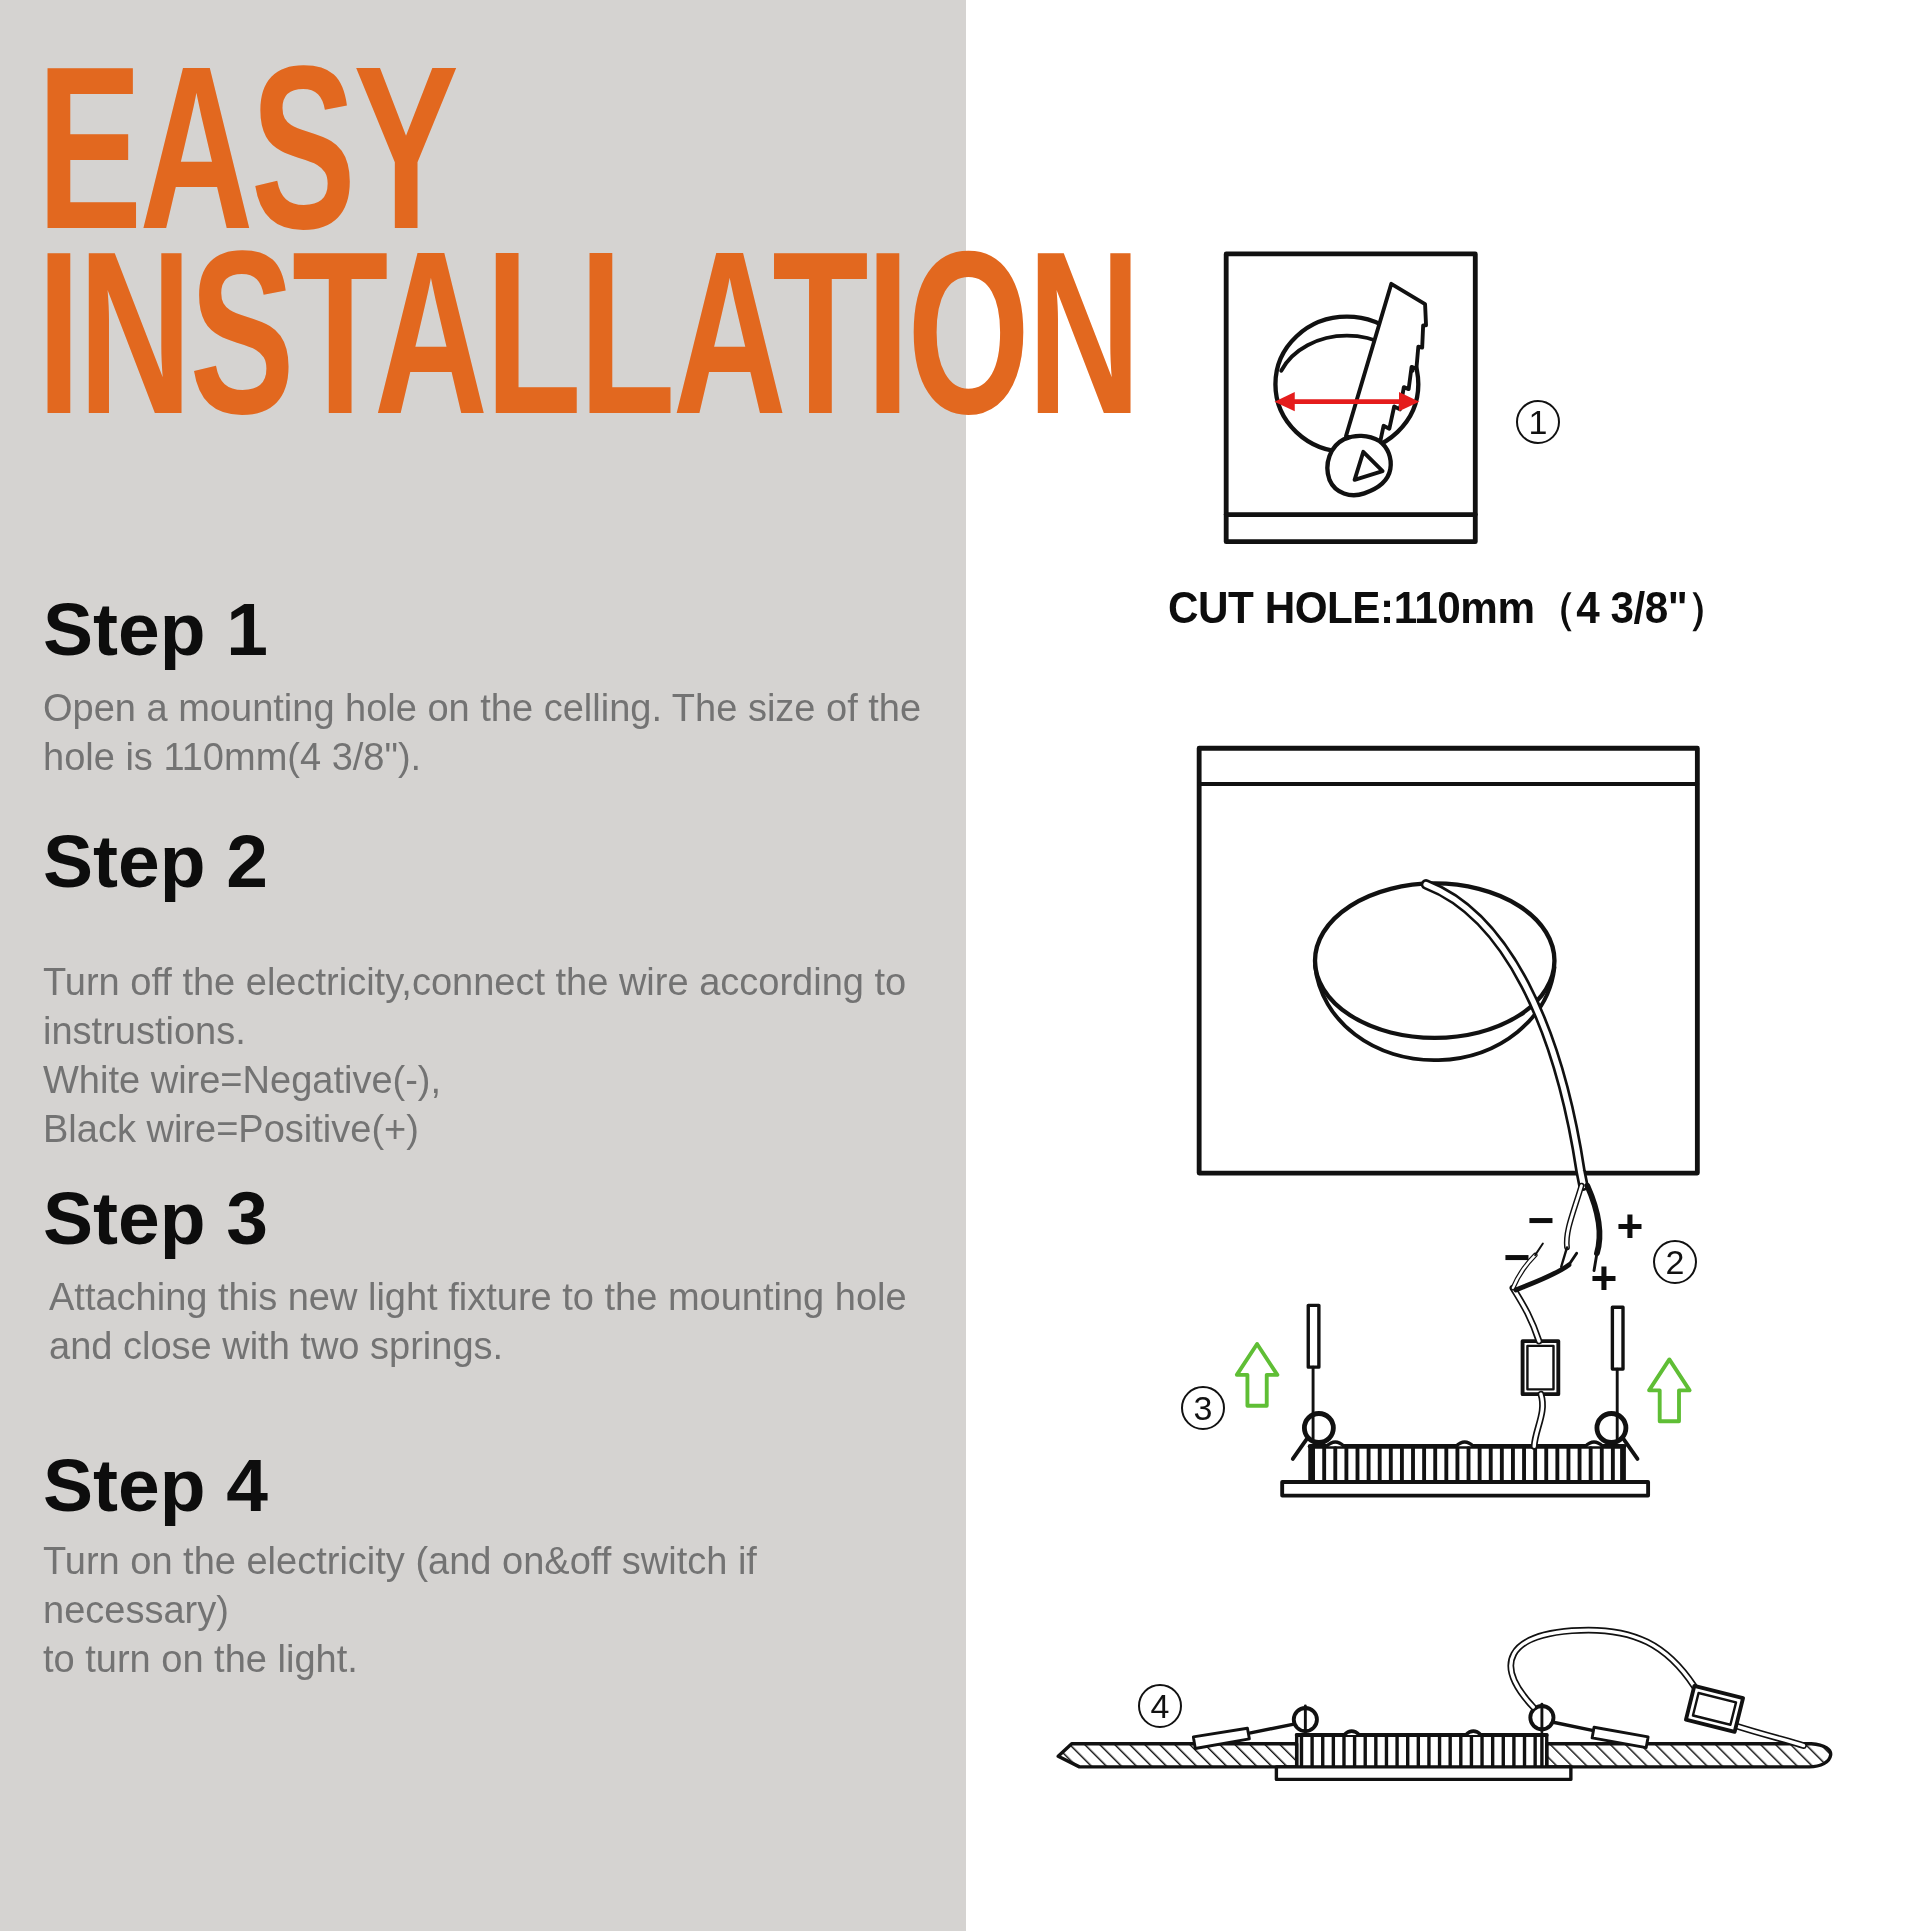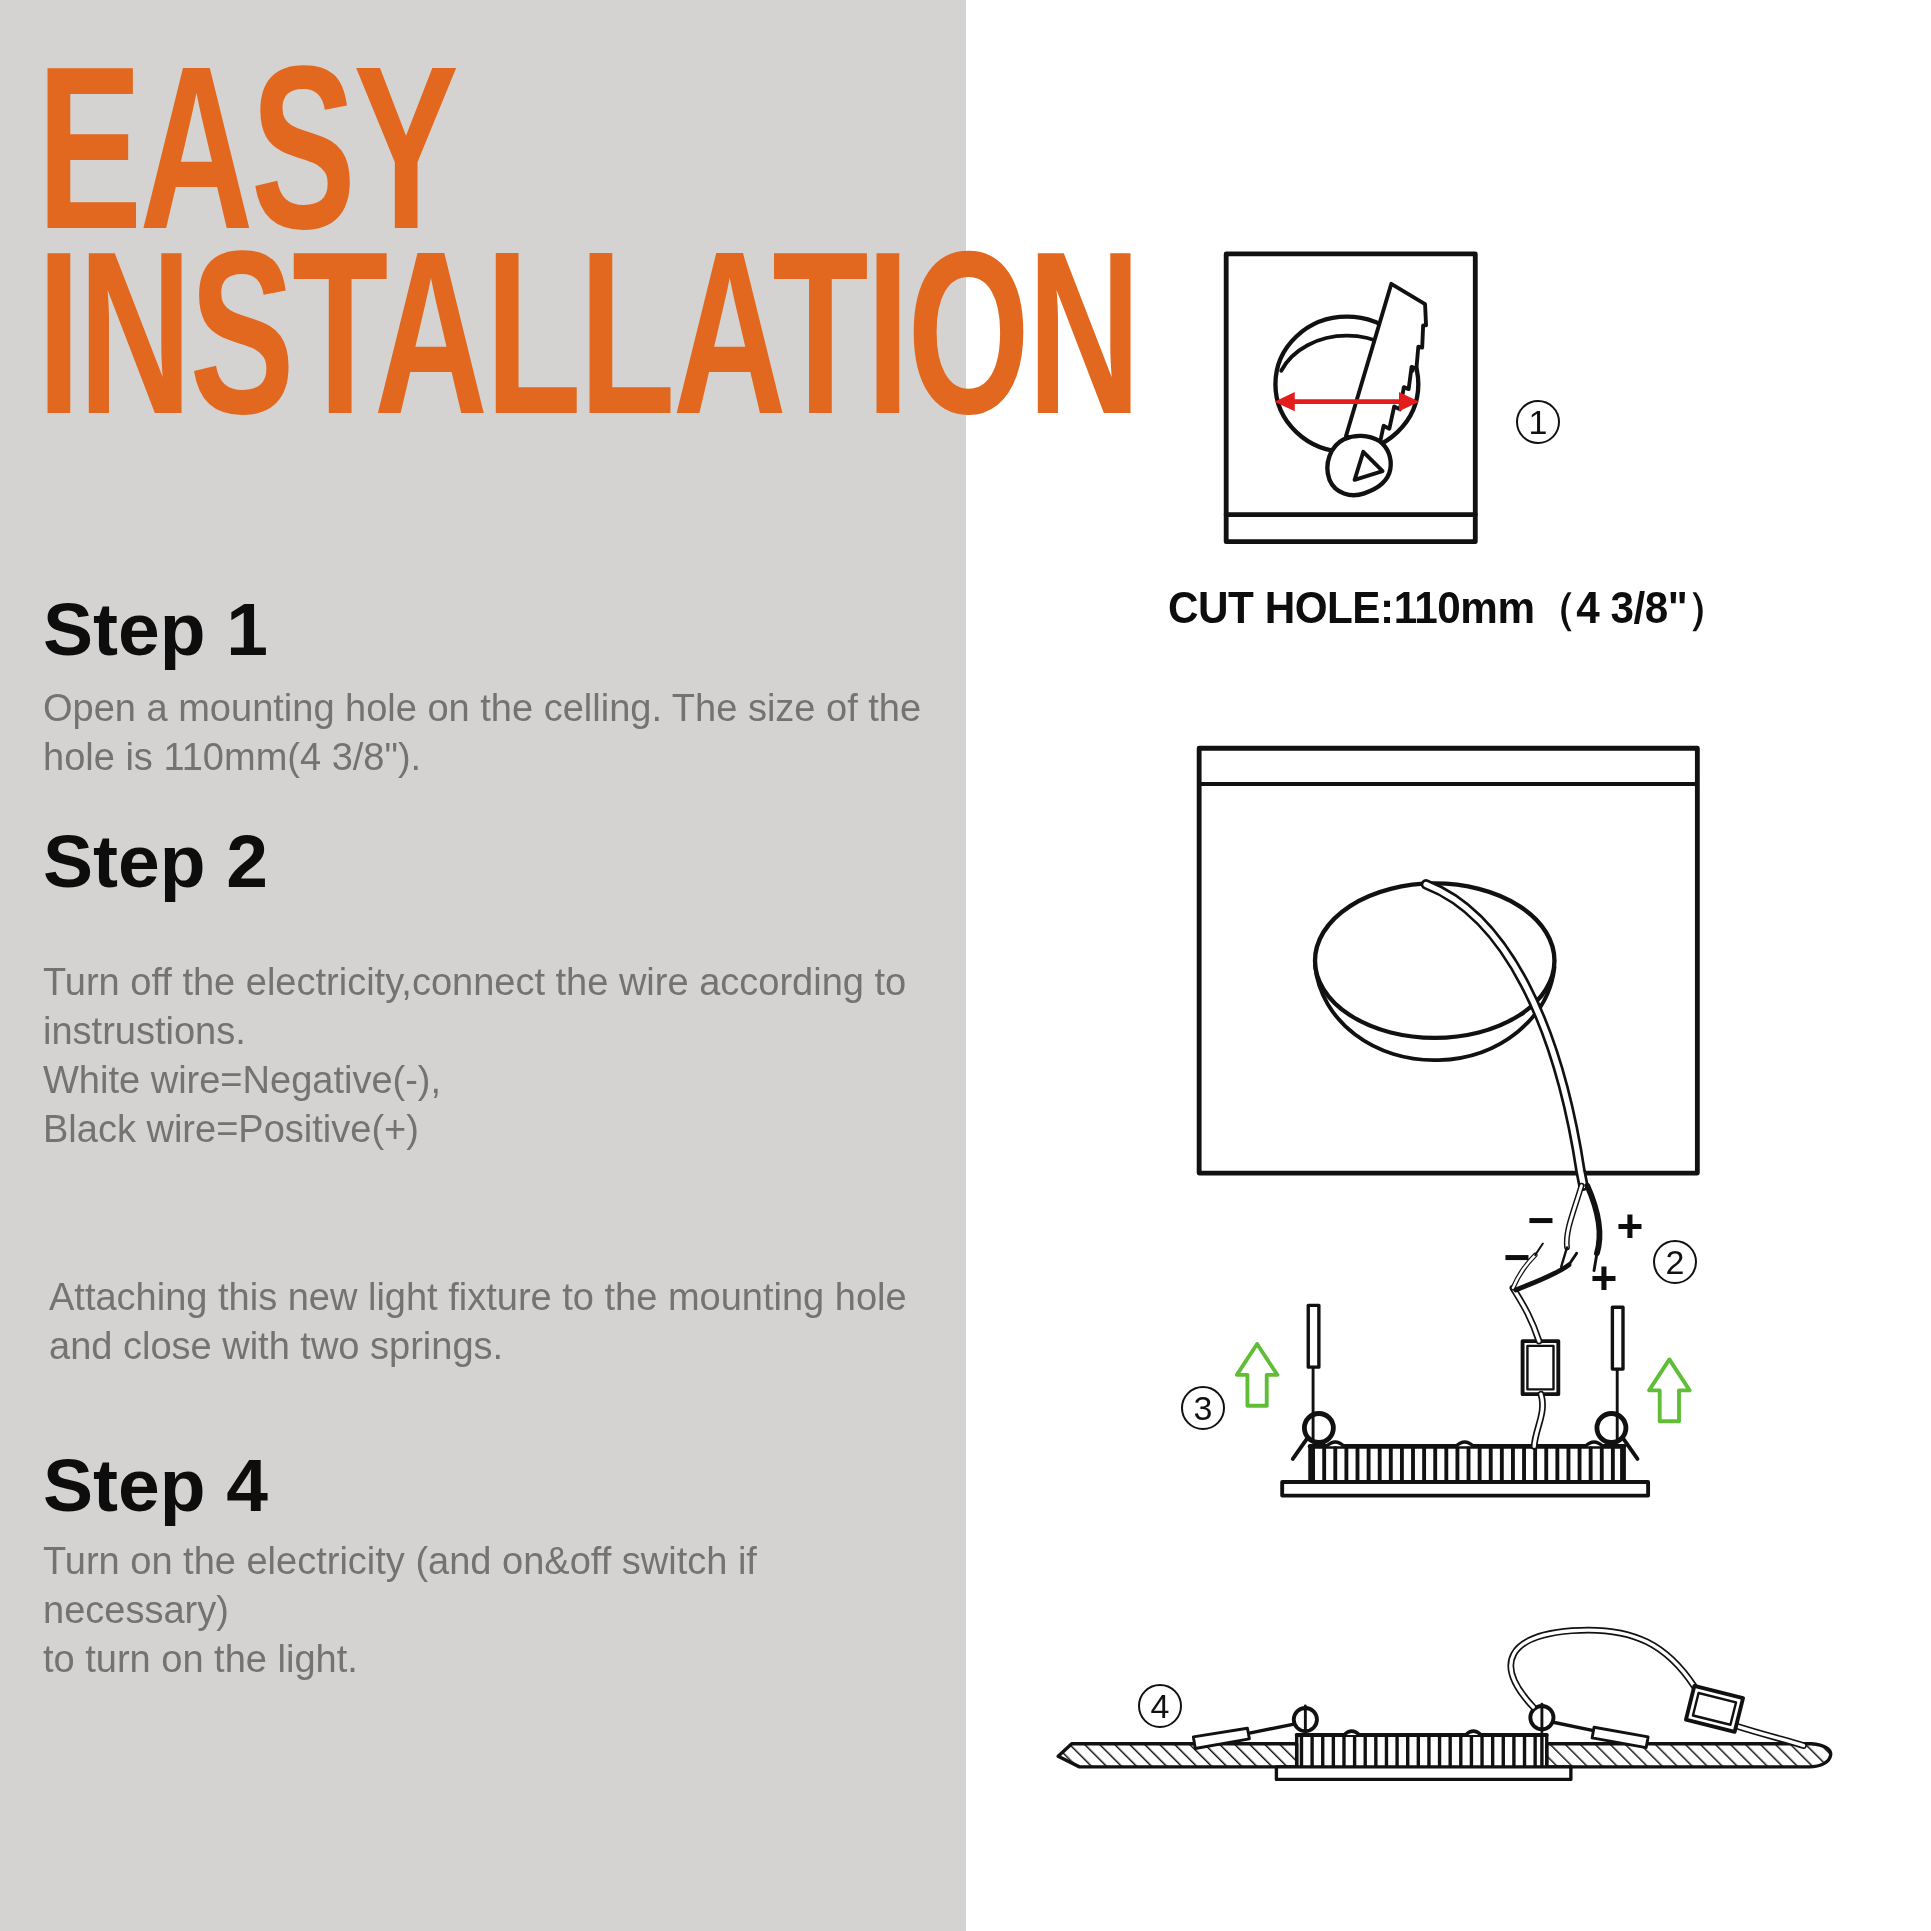--- a/index.html
+++ b/index.html
@@ -64,20 +64,21 @@
   <div class="step-heading h1">Step 1</div>
   <div class="step-body b1">Open a mounting hole on the celling. The size of the
 hole is 110mm(4 3/8").</div>
 
   <div class="step-heading h2">Step 2</div>
   <div class="step-body b2">Turn off the electricity,connect the wire according to
 instrustions.
 White wire=Negative(-),
 Black wire=Positive(+)</div>
 
+  <div class="step-heading h3">Step 3</div>
   <div class="step-body b3">Attaching this new light fixture to the mounting hole
 and close with two springs.</div>
 
   <div class="step-heading h4">Step 4</div>
   <div class="step-body b4">Turn on the electricity (and on&amp;off switch if necessary)
 to turn on the light.</div>
 
   <svg class="diagrams" width="1931" height="1931" viewBox="0 0 2000 2000" fill="none" stroke-linecap="round" stroke-linejoin="round">
     <defs>
       <pattern id="hatch" width="11" height="11" patternUnits="userSpaceOnUse" patternTransform="rotate(-45)">

